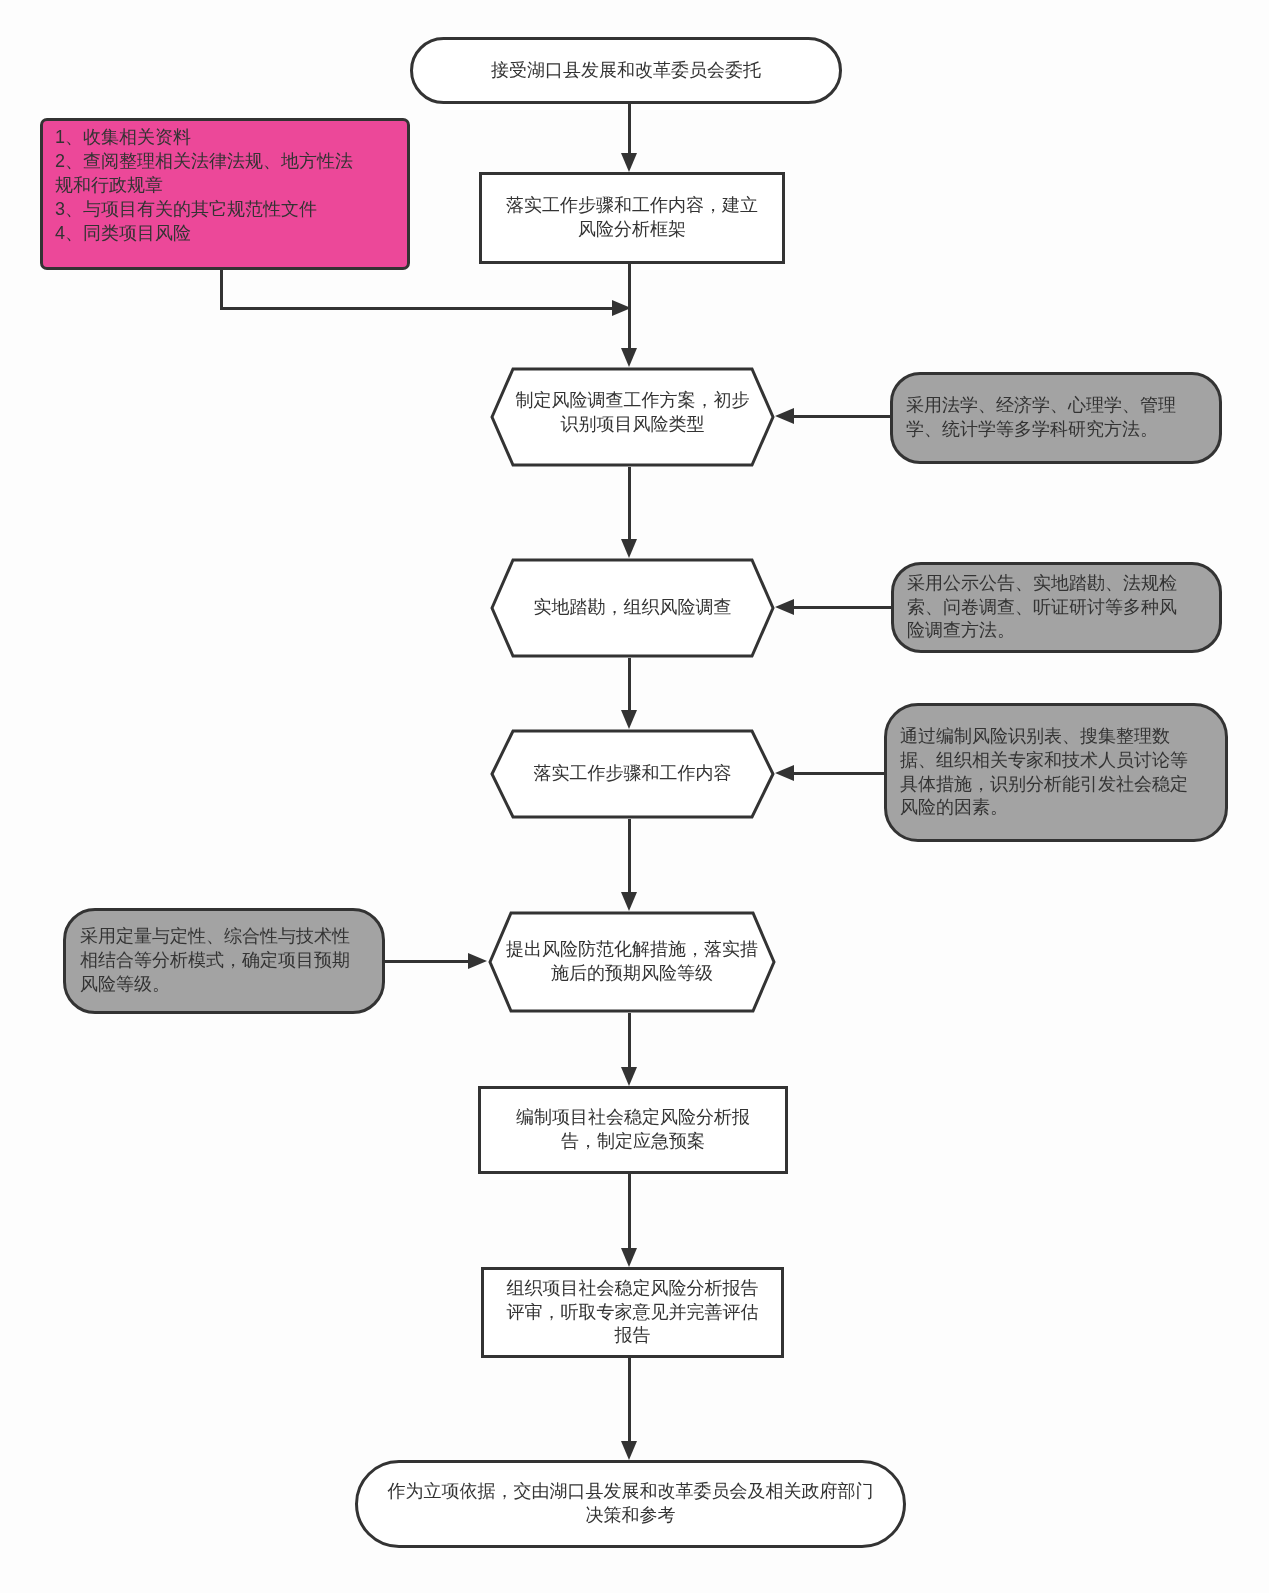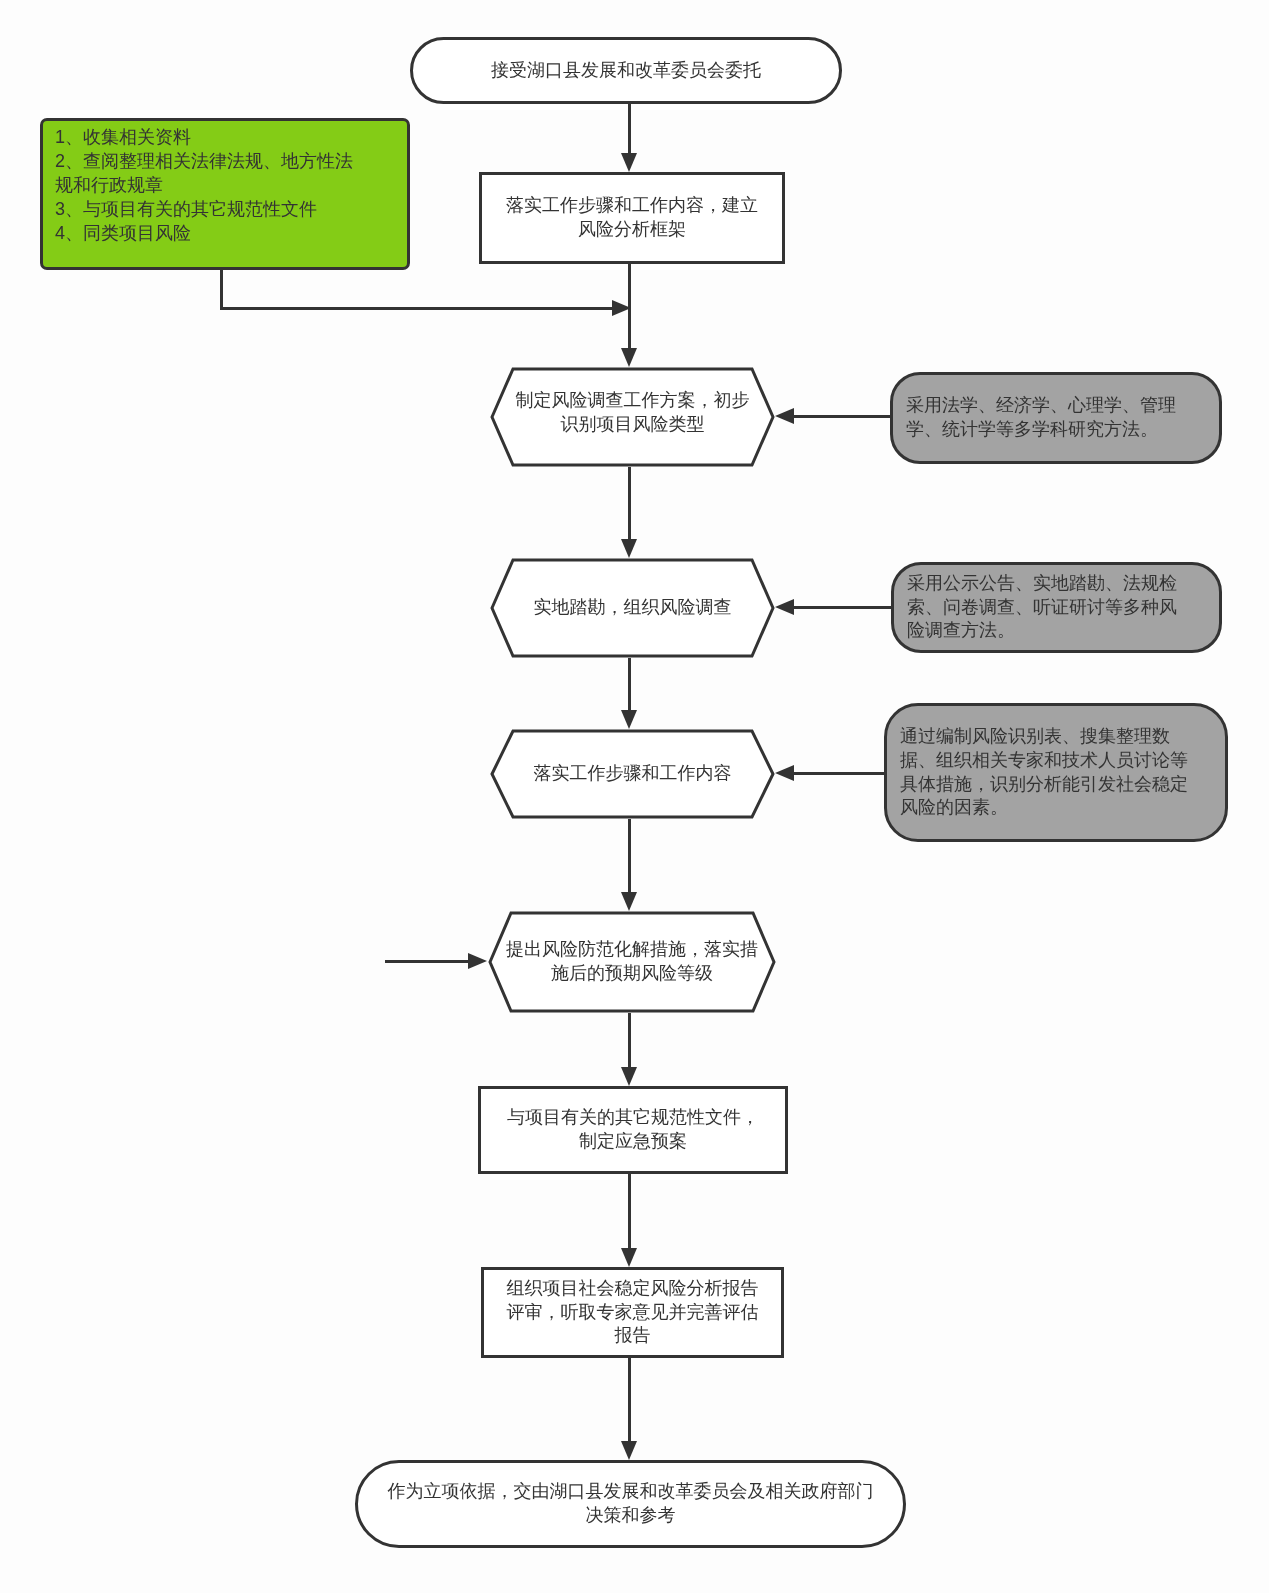--- a/index.html
+++ b/index.html
@@ -20,21 +20,21 @@
   }
   .terminator{
     border:3px solid #333333;background:#ffffff;
     display:flex;align-items:center;justify-content:center;text-align:center;
   }
   .note{
     border:3px solid #333333;background:#a3a3a3;
     display:flex;align-items:center;text-align:left;
   }
   .listbox{
-    border:3px solid #333333;background:#84cc16;border-radius:7px;
+    border:3px solid #333333;background:#ec4899;border-radius:7px;
     padding:5px 38px 5px 12px;
   }
   .hex{display:flex;align-items:center;justify-content:center;text-align:center;}
   .hex svg{position:absolute;left:0;top:0;}
   .hex .hex-label{position:relative;z-index:1;}
   .vline{position:absolute;width:3px;background:#333333;}
   .hline{position:absolute;height:3px;background:#333333;}
   .arrow-down{
     position:absolute;width:0;height:0;
     border-left:8px solid transparent;border-right:8px solid transparent;
@@ -97,30 +97,33 @@
     <svg width="285" height="90" viewBox="0 0 285 90">
       <polygon points="2,45 23,2 262,2 283,45 262,88 23,88" fill="#ffffff" stroke="#333333" stroke-width="3"></polygon>
     </svg>
     <div class="hex-label" style="width:250px;">落实工作步骤和工作内容</div>
   </div>
 
   <div class="node note" style="left:884px;top:703px;width:344px;height:139px;border-radius:34px;">
     <div style="width:300px;margin-left:13px;">通过编制风险识别表、搜集整理数据、组织相关专家和技术人员讨论等具体措施，识别分析能引发社会稳定风险的因素。</div>
   </div>
 
+  <div class="node note" style="left:63px;top:908px;width:322px;height:106px;border-radius:32px;">
+    <div style="width:280px;margin-left:14px;">采用定量与定性、综合性与技术性相结合等分析模式，确定项目预期风险等级。</div>
+  </div>
 
   <div class="node hex" style="left:488px;top:911px;width:288px;height:102px;">
     <svg width="288" height="102" viewBox="0 0 288 102">
       <polygon points="2,51 23,2 265,2 286,51 265,100 23,100" fill="#ffffff" stroke="#333333" stroke-width="3"></polygon>
     </svg>
     <div class="hex-label" style="width:256px;font-family:Liberation Serif, serif;">提出风险防范化解措施，落实措施后的预期风险等级</div>
   </div>
 
   <div class="node rect" style="left:478px;top:1086px;width:310px;height:88px;">
-    <div style="width:256px;">与项目有关的其它规范性文件，制定应急预案</div>
+    <div style="width:256px;">编制项目社会稳定风险分析报告，制定应急预案</div>
   </div>
 
   <div class="node rect" style="left:481px;top:1267px;width:303px;height:91px;">
     <div style="width:256px;">组织项目社会稳定风险分析报告评审，听取专家意见并完善评估报告</div>
   </div>
 
   <div class="node terminator" style="left:355px;top:1460px;width:551px;height:88px;border-radius:44px;">
     <div style="width:502px;">作为立项依据，交由湖口县发展和改革委员会及相关政府部门决策和参考</div>
   </div>
 

